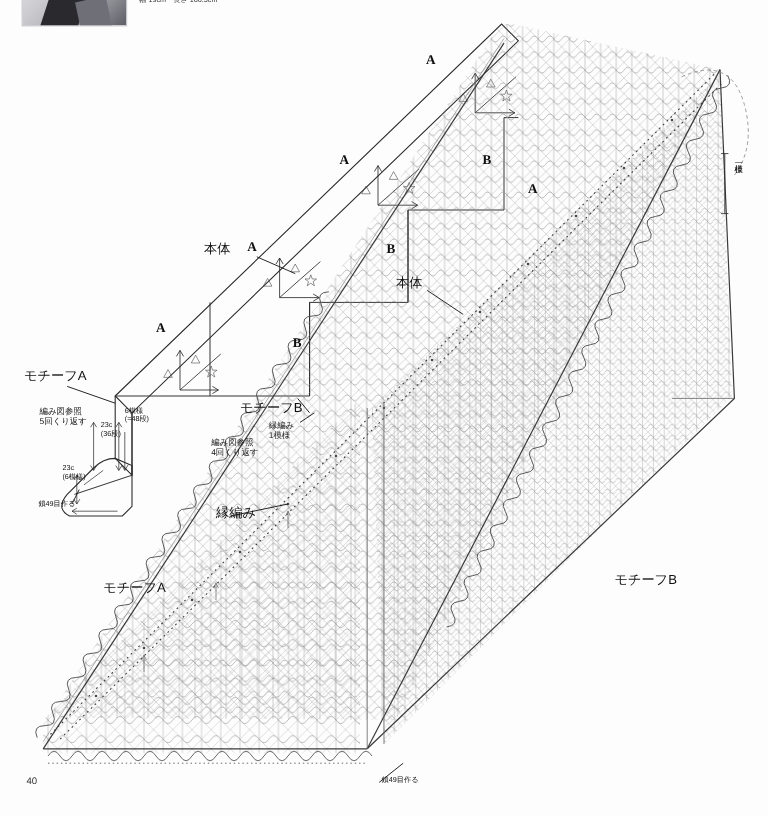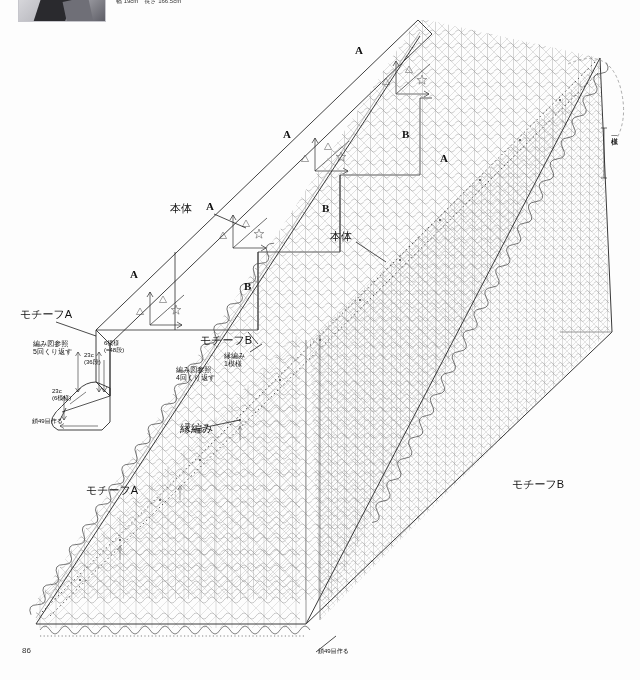--- a/index.html
+++ b/index.html
@@ -317,21 +317,21 @@
     <g fill="none" stroke="#5a5a5a" stroke-width="0.55">
       <path d="M120,560 l0,-14 m0,-0 l-2,4 m2,-4 l2,4"></path>
       <path d="M180,500 l0,-14 m0,0 l-2,4 m2,-4 l2,4"></path>
       <path d="M240,440 l0,-14 m0,0 l-2,4 m2,-4 l2,4"></path>
     </g>
 
   </svg>
 
   <div class="lbl lbl-head" style="left:116px; top:-2px;">幅 19cm　長さ 166.5cm</div>
 
-  <div class="lbl lbl-page" style="left:22px; top:646px;">86</div>
+  <div class="lbl lbl-page" style="left:22px; top:646px;">40</div>
 
   <div class="lbl lbl-letter" style="left:355px; top:44px;">A</div>
   <div class="lbl lbl-letter" style="left:283px; top:128px;">A</div>
   <div class="lbl lbl-letter" style="left:206px; top:200px;">A</div>
   <div class="lbl lbl-letter" style="left:130px; top:268px;">A</div>
   <div class="lbl lbl-letter" style="left:440px; top:152px;">A</div>
 
   <div class="lbl lbl-letter" style="left:402px; top:128px;">B</div>
   <div class="lbl lbl-letter" style="left:322px; top:202px;">B</div>
   <div class="lbl lbl-letter" style="left:244px; top:280px;">B</div>

